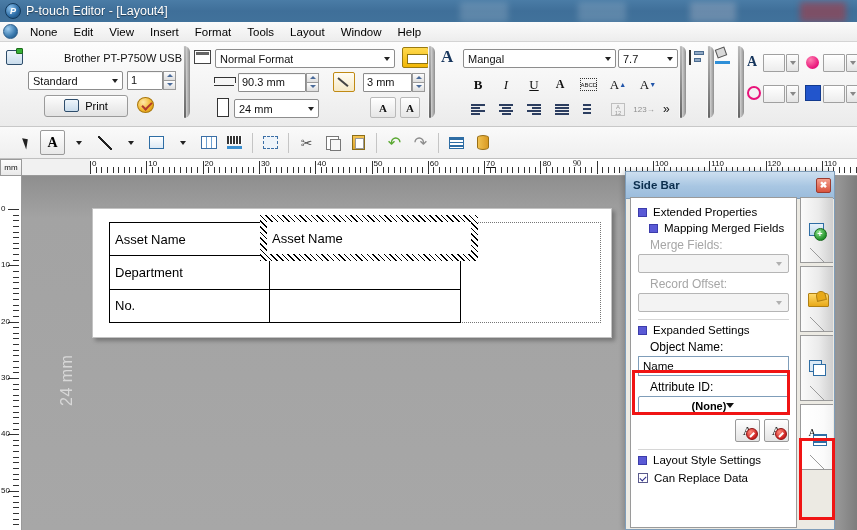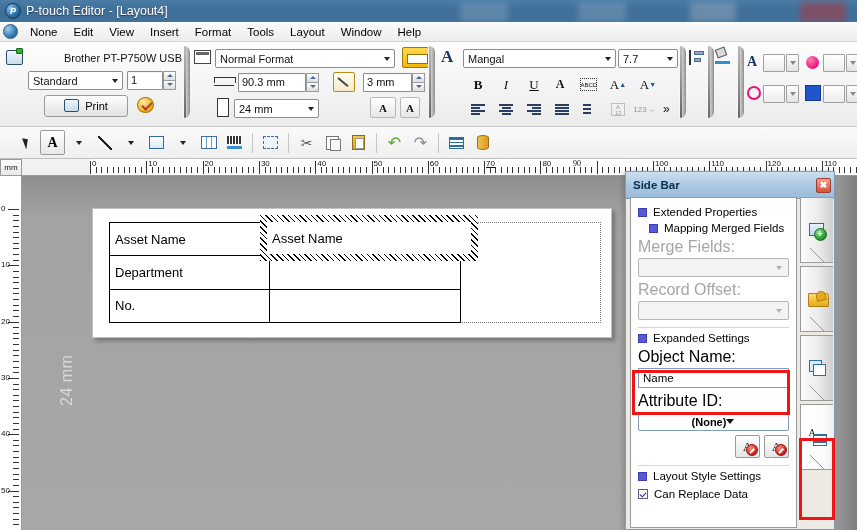--- a/index.html
+++ b/index.html
@@ -268,21 +268,21 @@
     color:#fff; font-size:9px; font-weight:bold; line-height:1;
   }
   .sb-body {
     position:absolute; left:4px; top:25px; width:167px; height:331px;
     background:#fff; border:1px solid #9a9a9a; overflow:hidden; padding:5px 7px;
   }
   .sec-head { display:flex; align-items:center; gap:6px; margin:3px 0 4px 0; }
   .sec-sq { width:9px;height:9px;background:#5a5ad6;border:1px solid #3c3cab; flex:0 0 auto; }
   .sec-txt { font-size:11.5px; color:#000; }
   .sub-head { margin-left:11px; }
-  .fld-lbl { font-size:16px; margin:4px 0 2px 0; }
+  .fld-lbl { font-size:12px; margin:4px 0 2px 12px; }
   .fld-lbl.dis { color:#a6a6a6; }
   .sb-combo {
     height:19px; border:1px solid #b5b5b5; background:#f3f3f3;
     display:flex; align-items:center; justify-content:flex-end;
     padding-right:3px; border-radius:2px; font-size:11px; color:#444;
   }
   .sb-combo.on { background:#fff; border-color:#7f9db9; color:#000; justify-content:center; padding-left:5px;font-weight:bold; }
   .arrow-gray { width:0;height:0;border-left:3.5px solid transparent;border-right:3.5px solid transparent;border-top:4px solid #b0b0b0; margin-right:3px;}
   .arrow-blk  { width:0;height:0;border-left:4px solid transparent;border-right:4px solid transparent;border-top:5px solid #111; margin-right:3px;}
   .sb-input {

